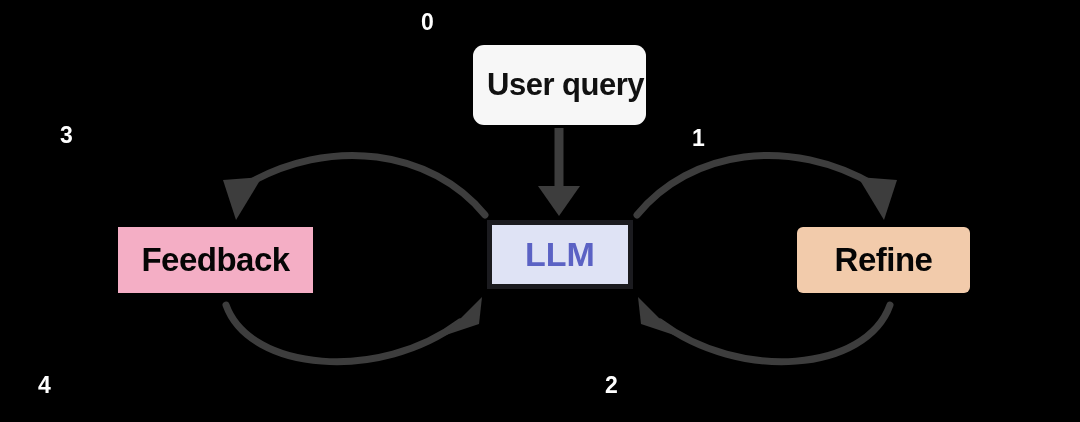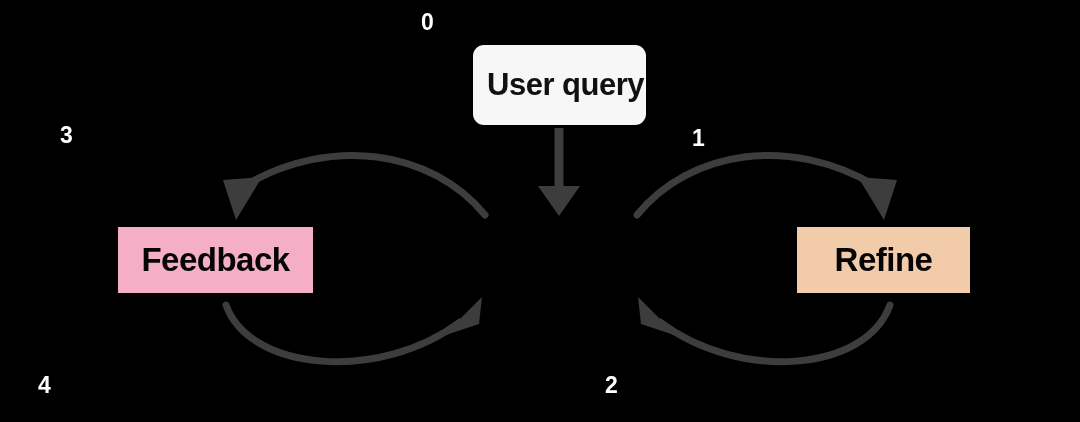--- a/index.html
+++ b/index.html
@@ -64,20 +64,21 @@
     font-size: 33px;
   }
   #node-refine {
     left: 797px;
     top: 227px;
     width: 173px;
     height: 66px;
     background: #f2cbab;
     color: #050505;
     font-size: 33px;
+    border-radius: 6px;
   }
   .step-label {
     position: absolute;
     color: #ffffff;
     font-size: 23px;
     font-weight: bold;
     line-height: 1;
   }
   #label-0 { left: 421px; top: 11px; }
   #label-1 { left: 692px; top: 127px; }
@@ -113,20 +114,21 @@
     </g>
 
     <g>
       <path d="M 890,305 C 866,372 740,382 660,322" fill="none" stroke="#3d3d3d" stroke-width="7" stroke-linecap="round"></path>
       <polygon points="677,336 641,324 638,297" fill="#3d3d3d"></polygon>
     </g>
   </svg>
 
   <div class="node" id="node-user-query">User query</div>
 
+  <div class="node" id="node-llm">LLM</div>
 
   <div class="node" id="node-feedback">Feedback</div>
 
   <div class="node" id="node-refine">Refine</div>
 
   <div class="step-label" id="label-0">0</div>
 
   <div class="step-label" id="label-1">1</div>
 
   <div class="step-label" id="label-2">2</div>

